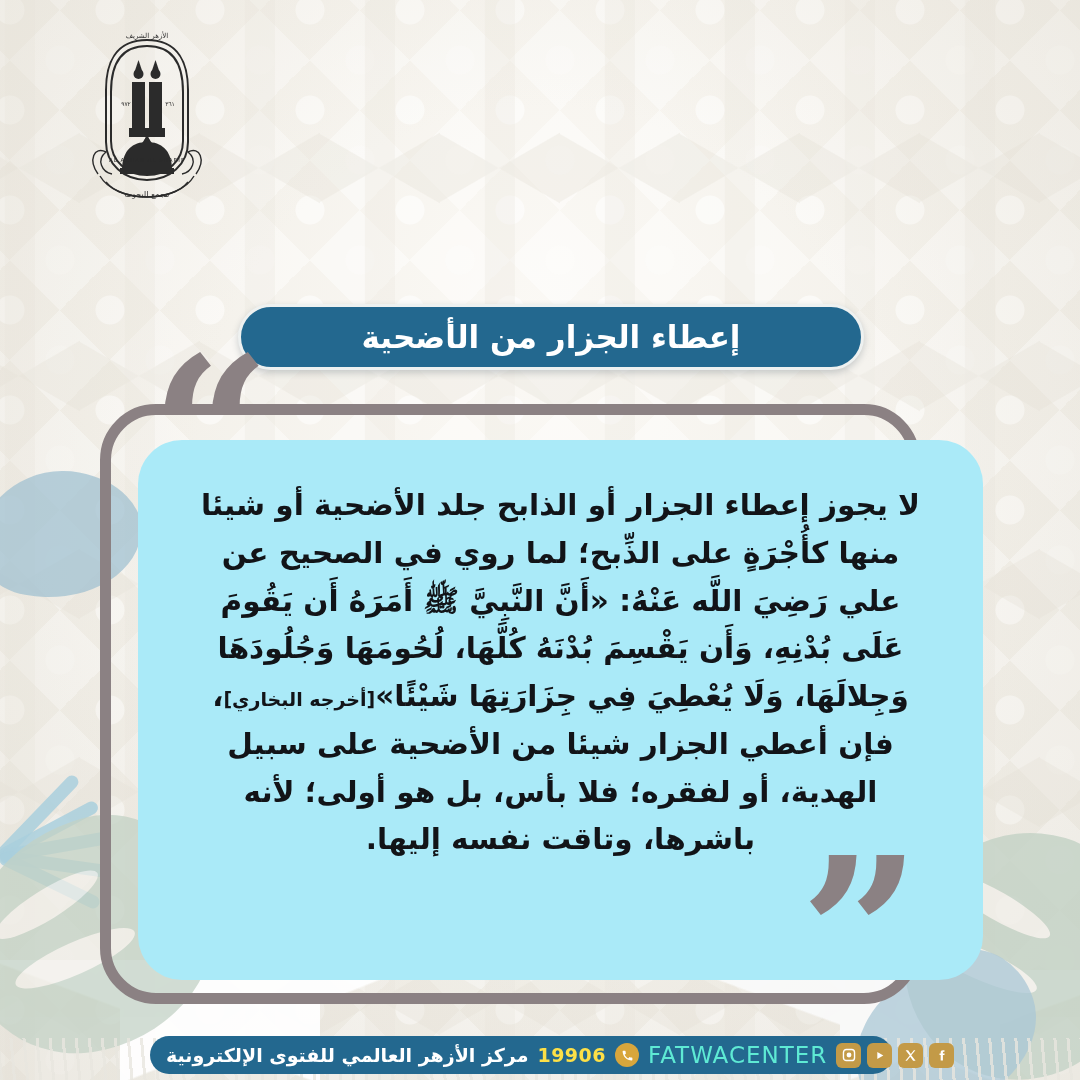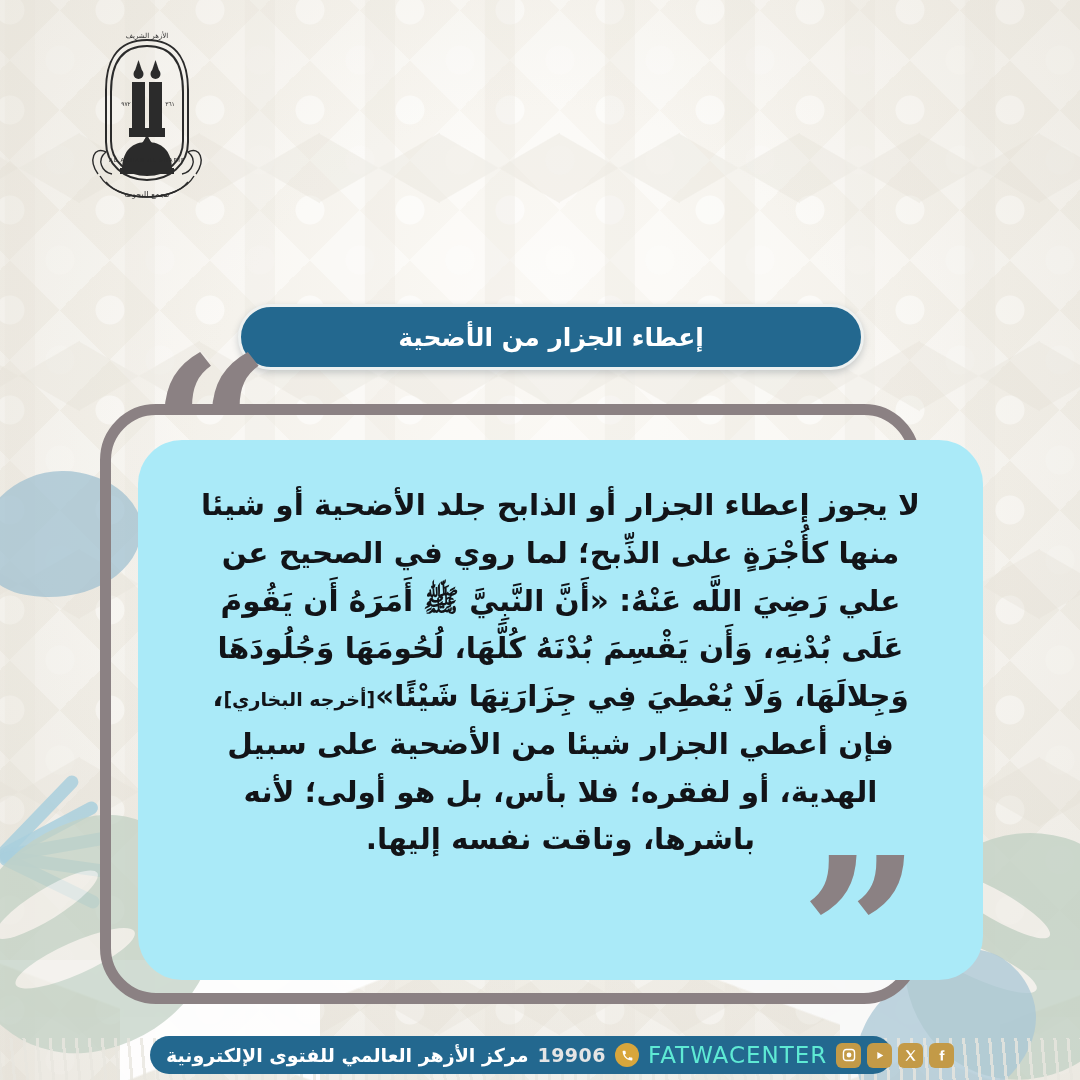--- a/index.html
+++ b/index.html
@@ -107,21 +107,21 @@
 
   
   .subtitle-pill{
     position:absolute;left:238px;top:304px;width:620px;height:60px;
     background:#23688f;border-radius:34px;
     border:3px solid #eef1f0;
     box-shadow:0 3px 7px rgba(40,60,75,.22);
     display:flex;align-items:center;justify-content:center;
   }
   .subtitle-text{
-    color:#ffffff;font-size:25px;font-weight:bold;letter-spacing:.5px;
+    color:#ffffff;font-size:31px;font-weight:bold;letter-spacing:.5px;
     font-family:"DejaVu Sans","Liberation Sans",sans-serif;
     white-space:nowrap;
   }
 
   
   .quote-frame{
     position:absolute;left:100px;top:404px;width:820px;height:600px;
     border:11px solid #8b8183;
     border-radius:56px;
     box-sizing:border-box;
@@ -166,21 +166,21 @@
     background:#23688f;border-radius:20px;
     display:flex;align-items:center;
     flex-direction:row-reverse;
     padding:0 16px;box-sizing:border-box;gap:9px;
   }
   .footer-org{
     color:#ffffff;font-size:19px;font-weight:bold;white-space:nowrap;
     font-family:"DejaVu Sans","Liberation Sans",sans-serif;
   }
   .footer-phone{
-    color:#e5e5e5;font-size:19px;font-weight:bold;letter-spacing:.5px;
+    color:#fde047;font-size:19px;font-weight:bold;letter-spacing:.5px;
     font-family:"DejaVu Sans","Liberation Sans",sans-serif;
   }
   .phone-badge{
     width:24px;height:24px;border-radius:50%;background:#d8a63c;
     display:flex;align-items:center;justify-content:center;
     color:#fff;font-size:14px;flex:0 0 auto;
   }
   .footer-brand{
     color:#5eead4;font-size:23px;font-weight:normal;letter-spacing:1px;
     font-family:"DejaVu Sans","Liberation Sans",sans-serif;direction:ltr;

